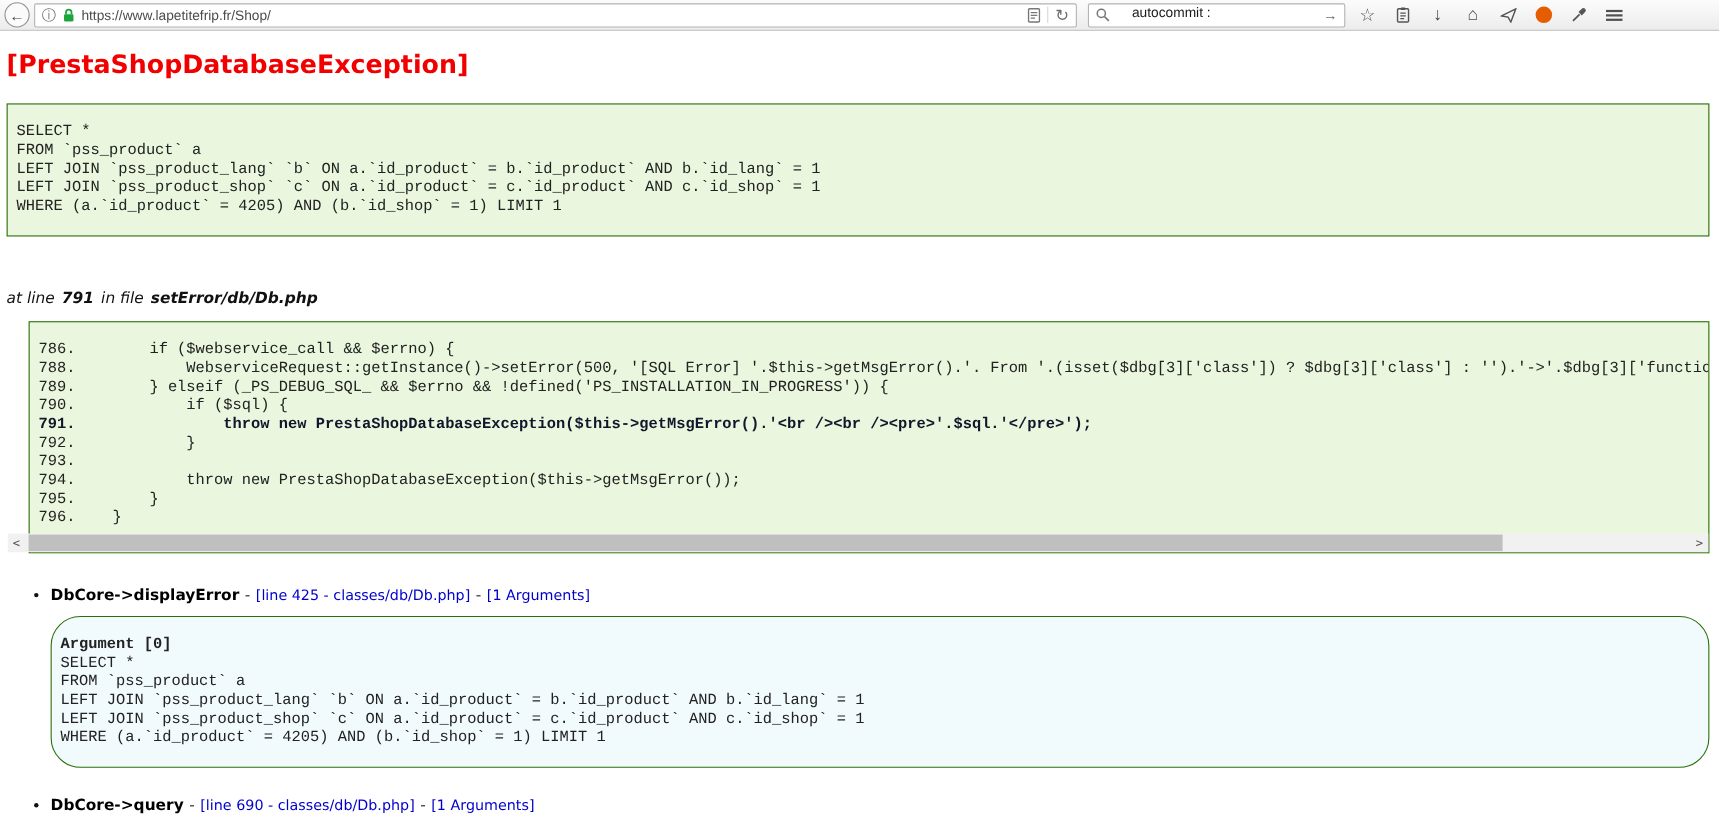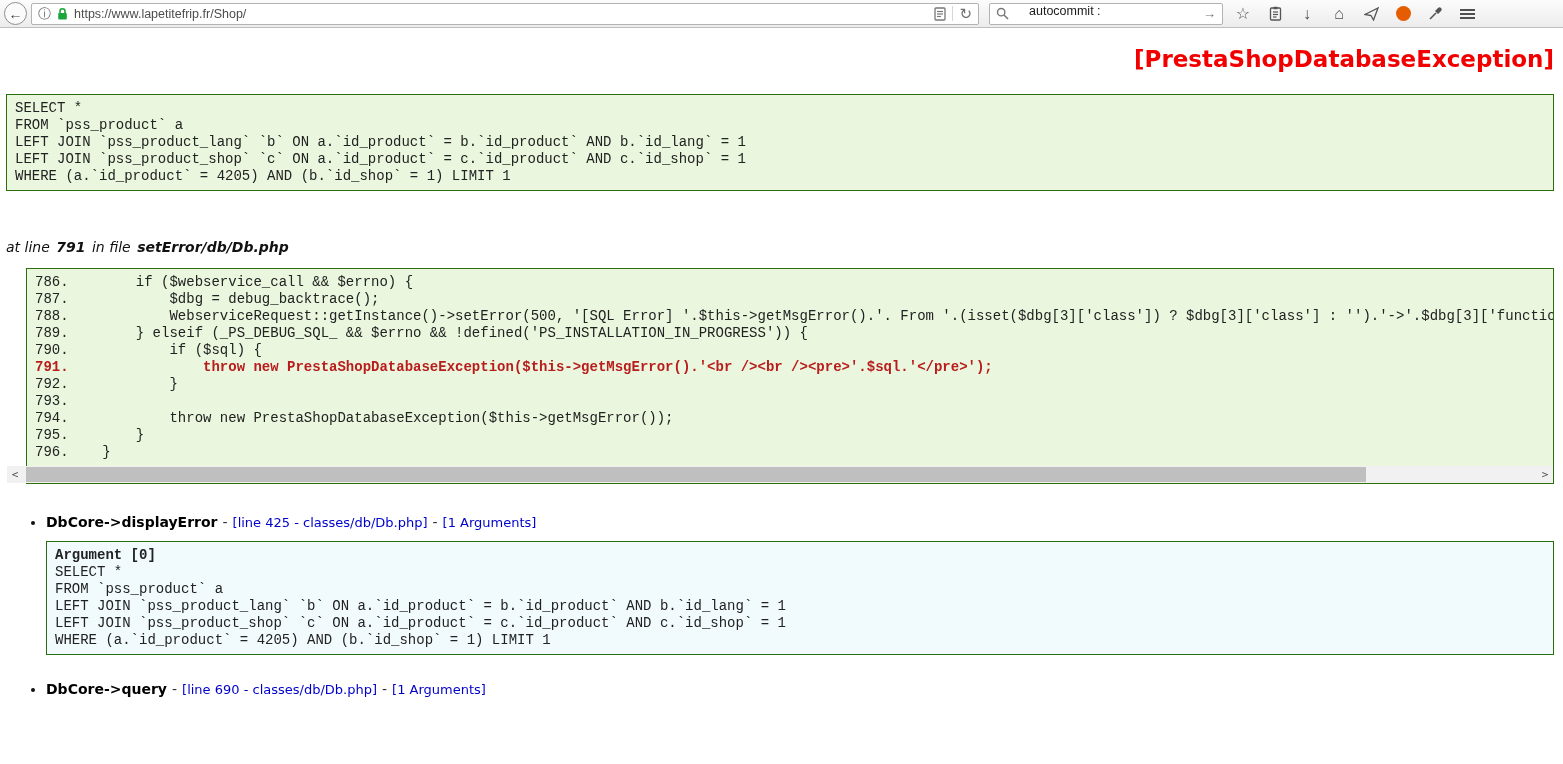--- a/index.html
+++ b/index.html
@@ -44,32 +44,32 @@
   .tbtn {
     width: 32px; height: 26px; background: transparent; border: none; padding: 0;
     display: flex; align-items: center; justify-content: center;
     color: #4f4f4f; font-size: 16px; cursor: pointer;
   }
   .orange-dot { width: 15px; height: 15px; border-radius: 50%; background: #e65c00; display: inline-block; }
   .hb i { display: block; width: 15px; height: 2px; background: #4f4f4f; margin: 2px 0; }
 
   
   .content { padding: 1px 9px 0 6px; font-family: "DejaVu Sans", sans-serif; }
-  .content h2 { color: #F20000; font-size: 23px; font-weight: bold; margin: 17px 0 0 0; text-align: right; }
+  .content h2 { color: #F20000; font-size: 23px; font-weight: bold; margin: 17px 0 0 0; }
   .message { font-weight: bold; font-size: 15px; color: #111; margin: 23px 0 0 20px; }
 
   .mono {
     font-family: "Liberation Mono", "DejaVu Sans Mono", monospace;
     font-size: 14px; line-height: 17px; color: #222;
   }
-  .box { border: 1px solid #2a6f0b; padding: 5px 8px; overflow: hidden; }
+  .box { border: 1px solid #2a6f0b; padding: 17px 8px; overflow: hidden; }
   .green { background: #eaf7de; }
   .blue  { background: #f1fbfd; }
   .pre-line { white-space: pre; height: 17px; }
-  .pre-line.highlight { color: #b91c1c; font-weight: bold; }
+  .pre-line.highlight { color: #0f172a; font-weight: bold; }
   .bold { font-weight: bold; }
 
   .sql-box { margin-top: 22px; }
 
   .location { font-style: italic; font-size: 14px; color: #111; margin: 48px 0 13px 0; }
   .location b { margin: 0 2px; text-align: center; }
 
   .codewrap { position: relative; }
   .codewrap .box { padding-bottom: 22px; margin-left: 20px; }
   .hscroll {
@@ -81,21 +81,21 @@
     color: #505050; font-family: "DejaVu Sans Mono", monospace;
   }
   .hscroll .track { flex: 1; position: relative; }
   .hscroll .thumb { position: absolute; left: 3px; top: 1px; bottom: 1px; width: 88.5%; background: #bfbfbf; }
 
   ul.stack { margin: 30px 0 0 0; padding-left: 40px; list-style: disc; }
   ul.stack li { margin-bottom: 0; font-size: 14px; color: #111; }
   .method { font-weight: bold; font-size: 14px; color: #000; }
   .sep { margin: 0 5px; color: #333; }
   .slink { color: #0000CC; font-size: 13px; text-decoration: none; cursor: pointer; }
-  .args { margin: 11px 0 26px 0; }
+  .args { margin: 11px 0 26px 0; border-radius: 27px; }
 </style>
 </head>
 <body>
 
 <div class="window">
 
   <div class="toolbar">
     <button class="nav-btn">
       <span>←</span>
     </button>
@@ -184,21 +184,20 @@
         <div class="pre-line">LEFT JOIN `pss_product_lang` `b` ON a.`id_product` = b.`id_product` AND b.`id_lang` = 1</div>
         <div class="pre-line">LEFT JOIN `pss_product_shop` `c` ON a.`id_product` = c.`id_product` AND c.`id_shop` = 1</div>
         <div class="pre-line">WHERE (a.`id_product` = 4205) AND (b.`id_shop` = 1) LIMIT 1</div>
       </div>
 
     <p class="location"><span>at line </span><b>791</b><span> in file </span><b>setError/db/Db.php</b></p>
 
     <div class="codewrap">
       <div class="mono box green">
           <div class="pre-line">786.        if ($webservice_call &amp;&amp; $errno) {</div>
-          <div class="pre-line">787.            $dbg = debug_backtrace();</div>
           <div class="pre-line">788.            WebserviceRequest::getInstance()-&gt;setError(500, '[SQL Error] '.$this-&gt;getMsgError().'. From '.(isset($dbg[3]['class']) ? $dbg[3]['class'] : '').'-&gt;'.$dbg[3]['function'].'() Query was : '.$sql, 97);</div>
           <div class="pre-line">789.        } elseif (_PS_DEBUG_SQL_ &amp;&amp; $errno &amp;&amp; !defined('PS_INSTALLATION_IN_PROGRESS')) {</div>
           <div class="pre-line">790.            if ($sql) {</div>
           <div class="pre-line highlight">791.                throw new PrestaShopDatabaseException($this-&gt;getMsgError().'&lt;br /&gt;&lt;br /&gt;&lt;pre&gt;'.$sql.'&lt;/pre&gt;');</div>
           <div class="pre-line">792.            }</div>
           <div class="pre-line">793.</div>
           <div class="pre-line">794.            throw new PrestaShopDatabaseException($this-&gt;getMsgError());</div>
           <div class="pre-line">795.        }</div>
           <div class="pre-line">796.    }</div>
         </div>

